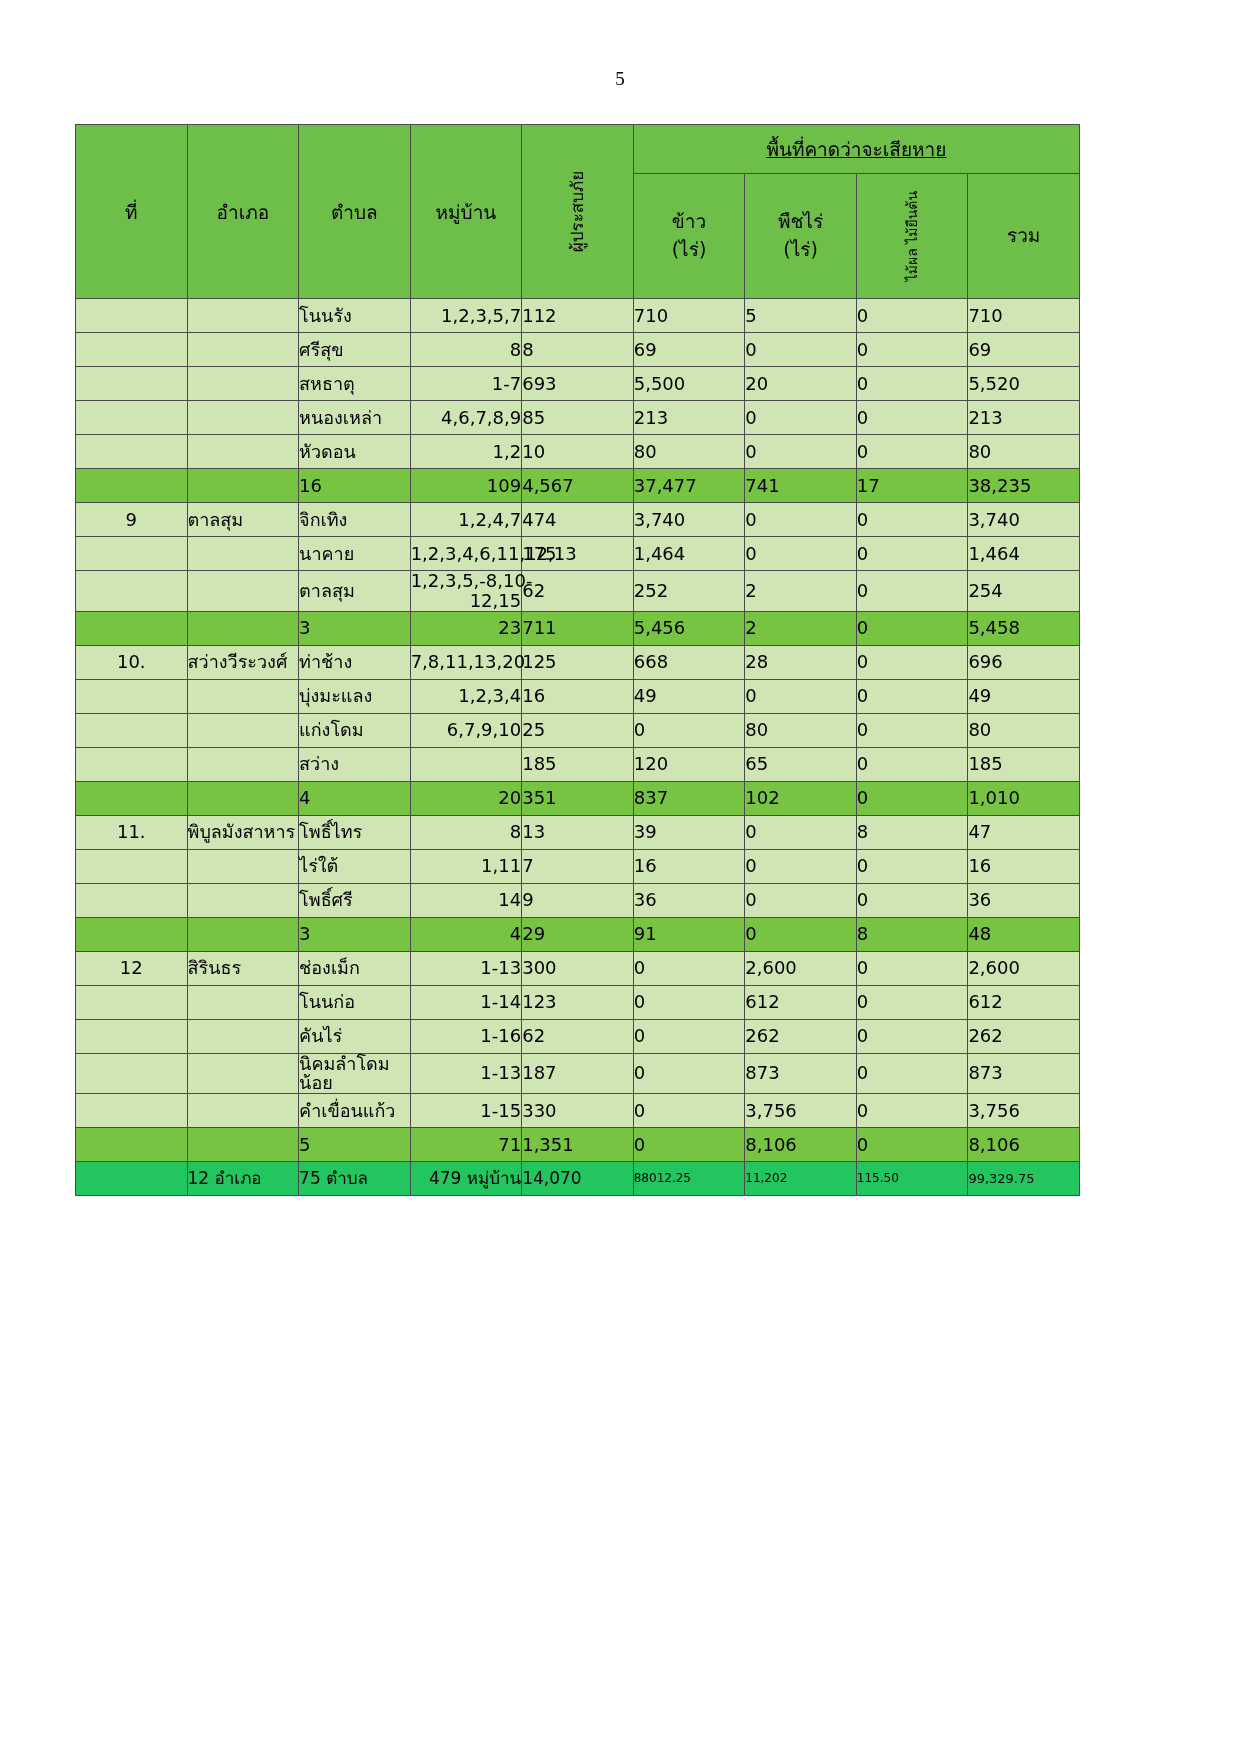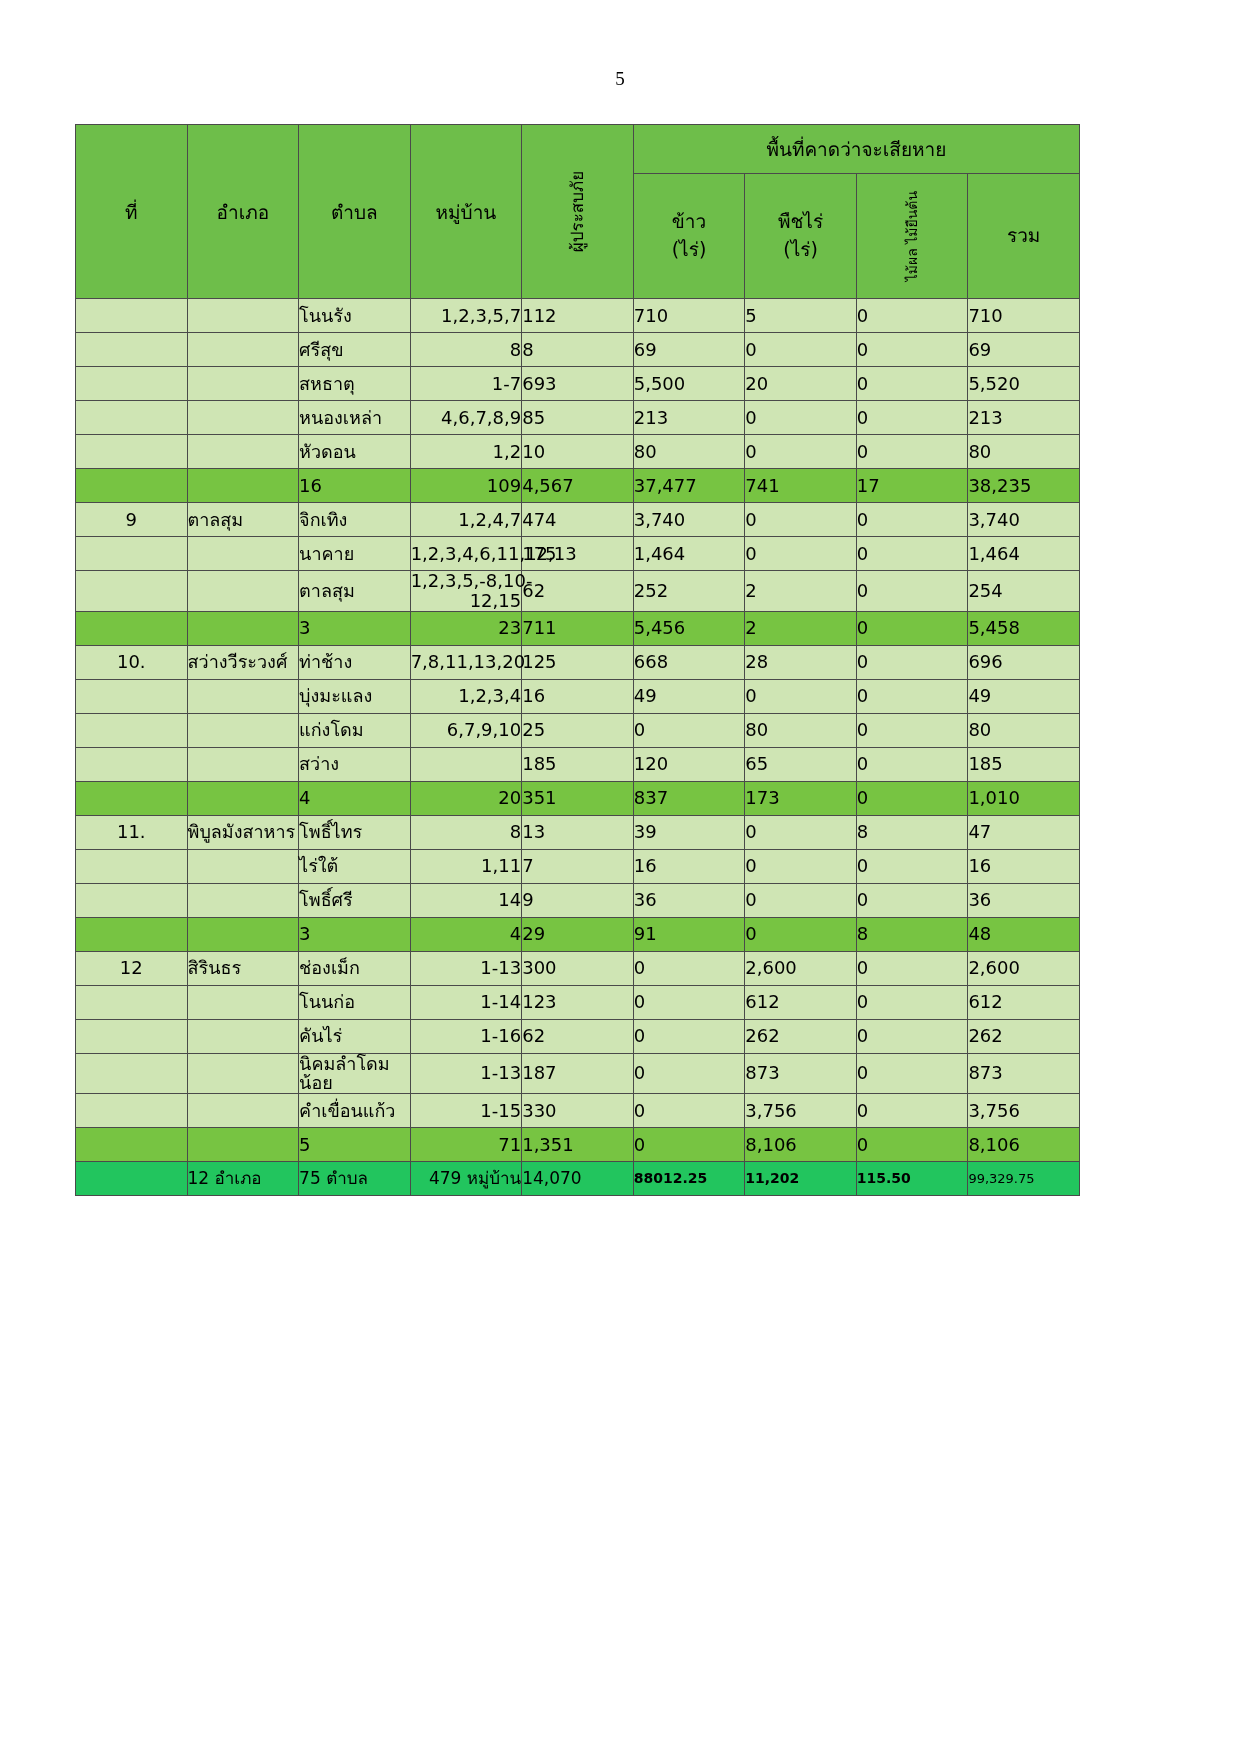--- a/index.html
+++ b/index.html
@@ -58,20 +58,21 @@
   }
 
   .hdr-main {
     height: 172px;
     vertical-align: middle;
   }
 
   .hdr-group {
     height: 48px;
     font-size: 19px;
+    text-decoration: underline;
   }
 
   .hdr-sub {
     height: 124px;
     vertical-align: middle;
     font-size: 19px;
     line-height: 1.45;
   }
 
   .rot-cell {
@@ -107,22 +108,22 @@
   tbody tr.subtotal td {
     background: #77c442;
   }
 
   tbody tr.grand td {
     background: #22c55e;
     font-size: 17px;
   }
 
   tbody tr.grand td.small-num {
-    font-size: 14px;
-    font-weight: bold;
+    font-size: 12px;
+    font-weight: normal;
     margin-top: 8px;
   }
   tbody tr.grand td.smaller-num {
     font-size: 13px;
   }
 
   td.c-no      { width: 48px;  text-align: center; }
   td.c-amphoe  { width: 138px; text-align: left; padding-left: 8px; }
   td.c-tambon  { width: 150px; text-align: left; padding-left: 8px; }
   td.c-village { width: 228px; text-align: right; padding-left: 8px; }
@@ -320,21 +321,21 @@
           <td class="c-tree">0</td>
           <td class="c-total">185</td>
         </tr>
         <tr class="subtotal">
           <td class="c-no"></td>
           <td class="c-amphoe"></td>
           <td class="c-tambon">4</td>
           <td class="c-village">20</td>
           <td class="c-people">351</td>
           <td class="c-rice">837</td>
-          <td class="c-crop">173</td>
+          <td class="c-crop">102</td>
           <td class="c-tree">0</td>
           <td class="c-total">1,010</td>
         </tr>
         <tr class="data">
           <td class="c-no">11.</td>
           <td class="c-amphoe">พิบูลมังสาหาร</td>
           <td class="c-tambon">โพธิ์ไทร</td>
           <td class="c-village">8</td>
           <td class="c-people">13</td>
           <td class="c-rice">39</td>

